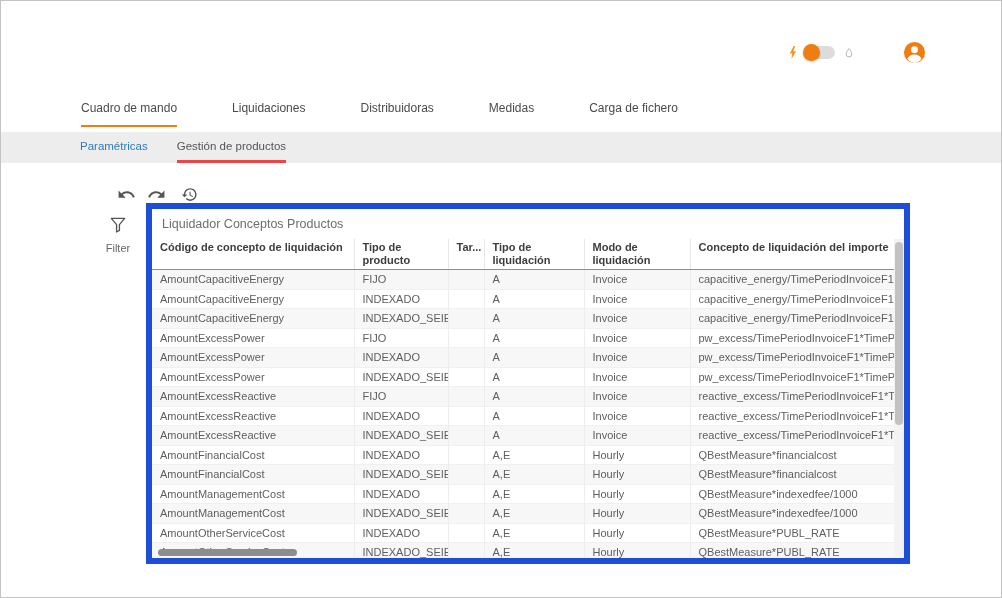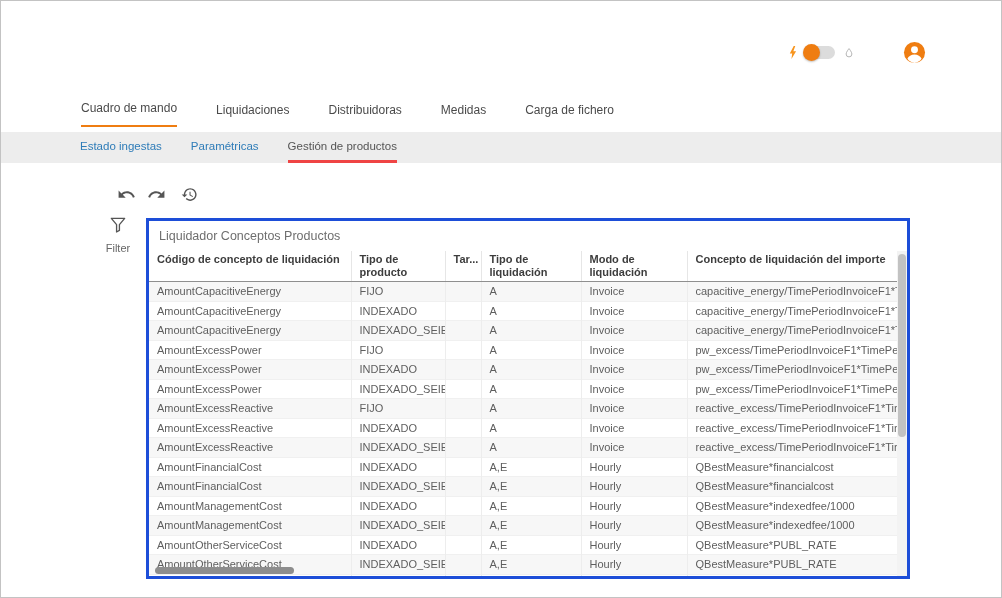--- a/index.html
+++ b/index.html
@@ -8,41 +8,41 @@
 
   
   .topbar-right { position:absolute; top:40px; left:786px; display:flex; align-items:center; }
   .bolt-icon { width:14px; height:17px; }
   .toggle { width:30px; height:13px; background:#dcdcdc; border-radius:7px; margin:0 8px 0 4px; position:relative; cursor:pointer; }
   .toggle-knob { position:absolute; left:-2px; top:-2px; width:17px; height:17px; border-radius:50%; background:#ef7d11; box-shadow:0 1px 2px rgba(0,0,0,.25); }
   .drop-icon { width:12px; height:16px; }
   .user-icon { width:23px; height:23px; margin-left:48px; cursor:pointer; }
 
   
-  .main-nav { position:absolute; top:100px; left:80px; display:flex; gap:39px;align-items:flex-end; }
+  .main-nav { position:absolute; top:100px; left:80px; display:flex; gap:55px; }
   .nav-tab { font-size:12px; color:#4a4a4a; padding-bottom:10px; cursor:pointer; white-space:nowrap; }
   .nav-tab.active { border-bottom:2px solid #ef7d11; }
 
   
   .subnav { position:absolute; top:131px; left:0; right:0; height:31px; background:#ededed; display:flex; padding-left:79px; gap:29px; }
   .subnav-tab { font-size:11.5px; color:#2e7cb8; line-height:28px; height:31px; cursor:pointer; white-space:nowrap; }
   .subnav-tab.active { color:#555; border-bottom:3px solid #ef4444; }
 
   
   .toolbar { position:absolute; top:184px; left:116px; display:flex; gap:11px; align-items:center; }
   .tool-icon { width:19px; height:19px; fill:#555; cursor:pointer; }
   .tool-icon-sm { width:17px; height:17px; margin-left:4px; }
 
   
   .filter { position:absolute; top:214px; left:92px; width:34px; text-align:center; cursor:pointer;margin-left:8px; }
   .filter-icon { width:20px; height:20px; }
   .filter-label { font-size:11px; color:#666; margin-top:3px; }
 
   
-  .table-card { position:absolute; top:217px; left:145px; width:764px; height:361px; border:3px solid #1d4ed8; background:#fff; }
+  .table-card { position:absolute; top:202px; left:145px; width:764px; height:361px; border:6px solid #1d4ed8; background:#fff; }
   .table-title { font-size:12.5px; color:#6e6e6e; padding:8px 0 0 10px; }
   .table-wrap { position:absolute; top:30px; left:0; right:10px; bottom:0; overflow:hidden; }
   table { border-collapse:collapse; table-layout:fixed; width:753px; }
   th { font-size:11px; color:#3d3d3d; text-align:left; vertical-align:top; padding:2px 8px 3px; border-bottom:1px solid #8f8f8f; border-right:1px solid #e6e6e6; font-weight:bold; line-height:1.15; overflow:hidden; }
   th:last-child, td:last-child { border-right:none; }
   td { font-size:11px; color:#5e5e5e; padding:3px 8px; white-space:nowrap; overflow:hidden; height:19px; line-height:12.5px; border-right:1px solid #ededed; }
   tbody tr { border-bottom:1px solid #f0f0f0; background:#fff; }
   tbody tr:nth-child(odd) { background:#f7f7f7; }
 
   
@@ -74,21 +74,20 @@
 
   <nav class="main-nav">
       <div class="nav-tab active">Cuadro de mando</div>
       <div class="nav-tab">Liquidaciones</div>
       <div class="nav-tab">Distribuidoras</div>
       <div class="nav-tab">Medidas</div>
       <div class="nav-tab">Carga de fichero</div>
     </nav>
 
   <div class="subnav">
-      <div class="subnav-tab">Estado ingestas</div>
       <div class="subnav-tab">Paramétricas</div>
       <div class="subnav-tab active">Gestión de productos</div>
     </div>
 
   <div class="toolbar">
     <svg class="tool-icon" viewBox="0 0 24 24">
       <path d="M12.5 8c-2.65 0-5.05.99-6.9 2.6L2 7v9h9l-3.62-3.62c1.39-1.16 3.16-1.88 5.12-1.88 3.54 0 6.55 2.31 7.6 5.5l2.37-.78C21.08 11.03 17.15 8 12.5 8z"></path>
     </svg>
     <svg class="tool-icon" viewBox="0 0 24 24">
       <path d="M18.4 10.6C16.55 8.99 14.15 8 11.5 8c-4.65 0-8.58 3.03-9.96 7.22L3.9 16c1.05-3.19 4.05-5.5 7.6-5.5 1.95 0 3.73.72 5.12 1.88L13 16h9V7l-3.6 3.6z"></path>

